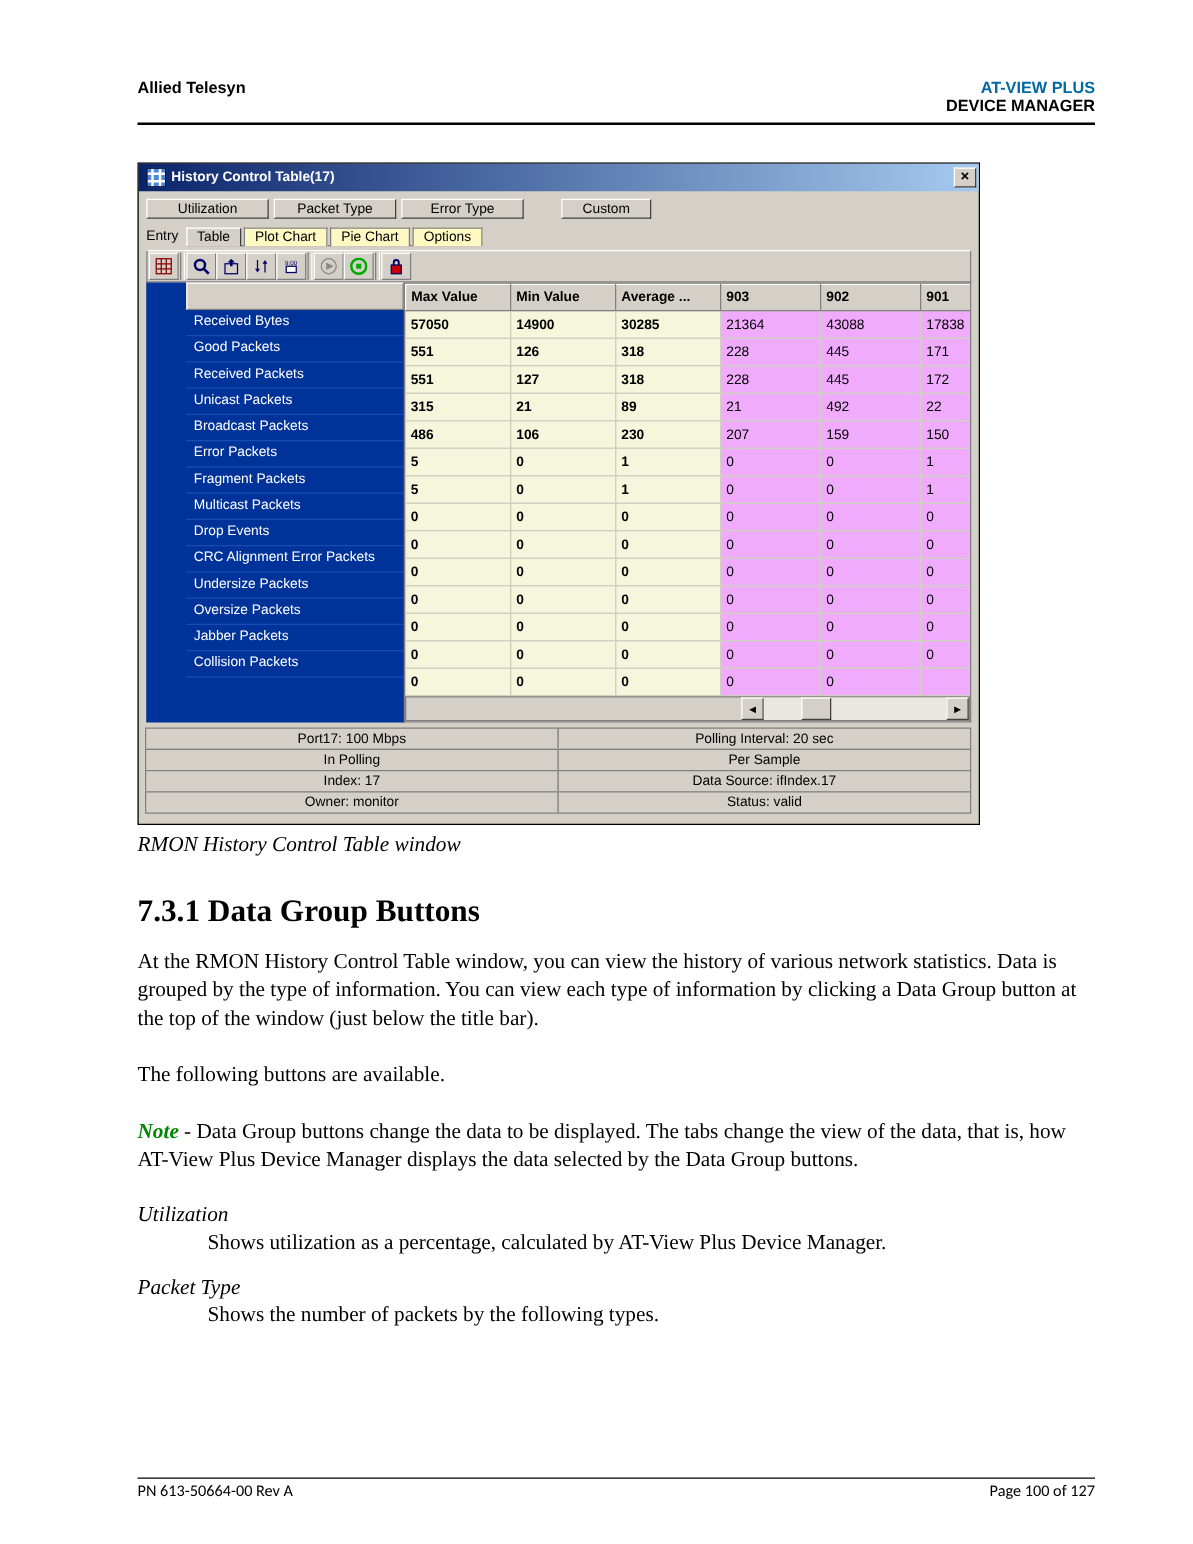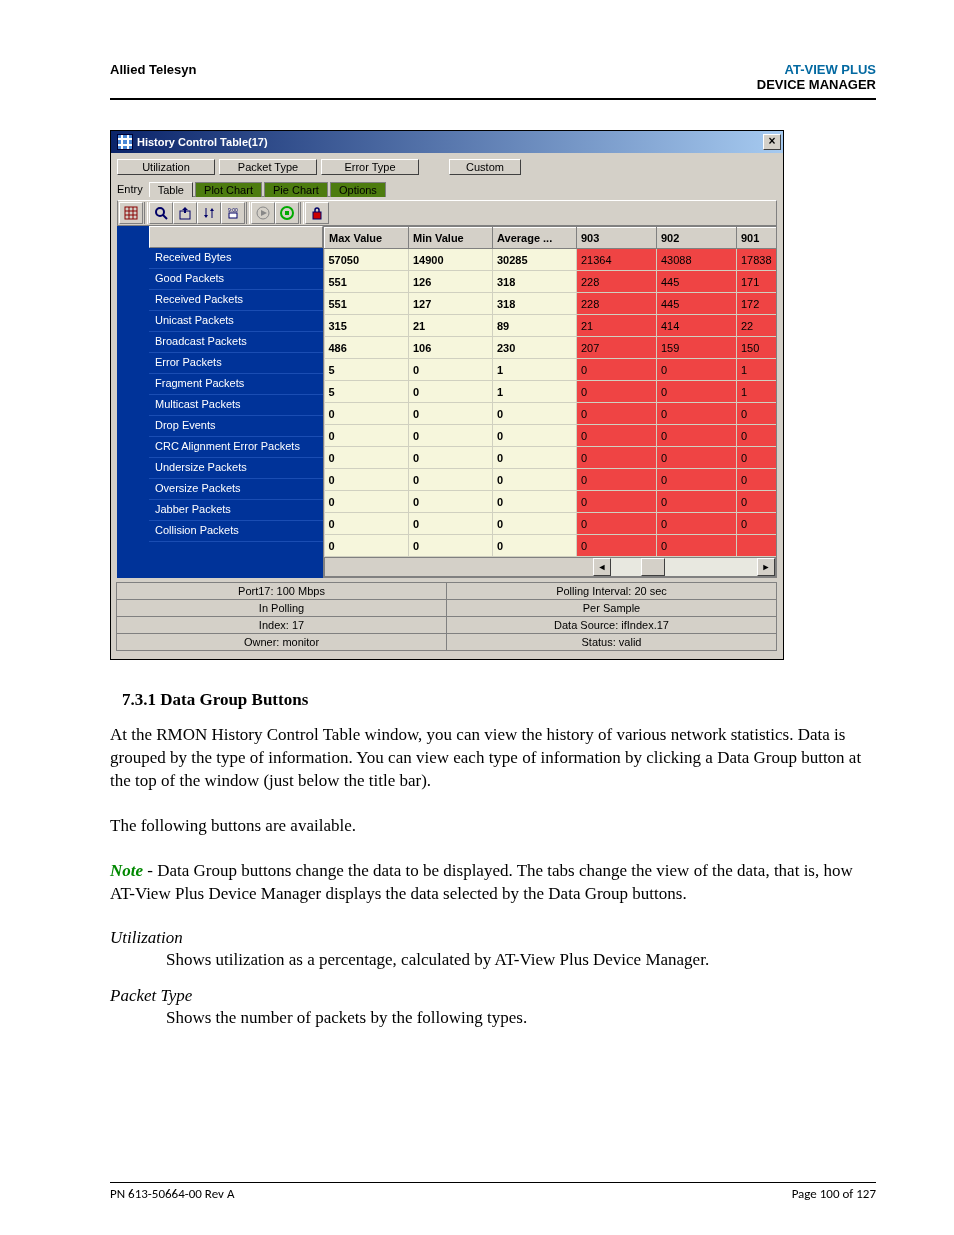--- a/index.html
+++ b/index.html
@@ -88,21 +88,21 @@
     cursor: pointer;
     font-size: 11px;
   }
   .winbtn.small { width: 60px; }
   .entry-row { display:flex; align-items:center; gap:4px; margin-bottom:3px;}
   .entry-lbl { margin-right:2px; }
   .tab {
     display:inline-block;
     border:1px solid #808080;
     border-bottom:none;
-    background:#4d7c0f;
+    background:#fef9c3;
     padding:1px 8px;
     font-size:11px;
     cursor:pointer;
     margin-right:-1px;
     position:relative;
     top:1px;
   }
   .tab.active { background:#d4d0c8; border-color:#fff #404040 #d4d0c8 #fff; z-index:2;}
   .tab-strip { border-bottom:1px solid #808080; }
   .toolbar {
@@ -167,21 +167,21 @@
     border-right:1px solid #d0d0c0;
     height:15px;
     font-size:11px;
     overflow:hidden;
     white-space:nowrap;
   }
   .rtable td.bold {
     font-weight:bold;
     background:#f6f6dc;
   }
-  .rtable td.plain { background:#ef4444; }
+  .rtable td.plain { background:#f0abfc; }
   .hscroll {
     height:18px;
     background:#d4d0c8;
     border:1px solid #808080;
     display:flex;
     align-items:center;
   }
   .hscroll .track { flex:1; background:#e8e8e0; height:100%; position:relative;}
   .hscroll .arrow {
     width:16px;height:16px;
@@ -211,21 +211,21 @@
     background:#d4d0c8;
     text-align:center;
     padding:2px 4px;
     font-size:11px;
     margin:-1px 0 0 -1px;
   }
   .closerow { text-align:center; margin-top:6px;}
 
   
   .caption { font-style: italic; font-size: 17px; margin-top: 6px; }
-  .h3 { font-weight:bold; font-size:17px; margin:30px 0 14px 12px; }
+  .h3 { font-weight:bold; font-size:25px; margin:30px 0 14px 0; }
   .para { font-size:17px; line-height:1.35; margin:0 0 22px 0; }
   .note-green { color:#008800; font-style:italic; font-weight:bold; }
   .dl-term { font-style:italic; font-size:17px; margin-top:16px;}
   .dl-def { font-size:17px; margin-left:56px; margin-top:2px;}
   .footer {
     position:absolute;
     bottom:34px; left:110px; right:78px;
     border-top:1px solid #000;
     padding-top:3px;
     font-family: Calibri, Arial, sans-serif;
@@ -420,21 +420,21 @@
                   <td class="bold">318</td>
                   <td class="plain">228</td>
                   <td class="plain">445</td>
                   <td class="plain">172</td>
                 </tr>
                 <tr>
                   <td class="bold">315</td>
                   <td class="bold">21</td>
                   <td class="bold">89</td>
                   <td class="plain">21</td>
-                  <td class="plain">414</td>
+                  <td class="plain">492</td>
                   <td class="plain">22</td>
                 </tr>
                 <tr>
                   <td class="bold">486</td>
                   <td class="bold">106</td>
                   <td class="bold">230</td>
                   <td class="plain">207</td>
                   <td class="plain">159</td>
                   <td class="plain">150</td>
                 </tr>
@@ -530,20 +530,21 @@
           <div class="scell">Per Sample</div>
           <div class="scell">Index: 17</div>
           <div class="scell">Data Source: ifIndex.17</div>
           <div class="scell">Owner: monitor</div>
           <div class="scell">Status: valid</div>
         </div>
 
     </div>
   </div>
 
+  <div class="caption">RMON History Control Table window</div>
 
   <div class="h3">7.3.1 Data Group Buttons</div>
   <p class="para">At the RMON History Control Table window, you can view the history of various network statistics. Data is grouped by the type of information. You can view each type of information by clicking a Data Group button at the top of the window (just below the title bar).</p>
   <p class="para">The following buttons are available.</p>
   <p class="para">
     <span class="note-green">Note</span><span> - Data Group buttons change the data to be displayed. The tabs change the view of the data, that is, how AT-View Plus Device Manager displays the data selected by the Data Group buttons.</span>
   </p>
 
   <div class="dl-term">Utilization</div>
   <div class="dl-def">Shows utilization as a percentage, calculated by AT-View Plus Device Manager.</div>

